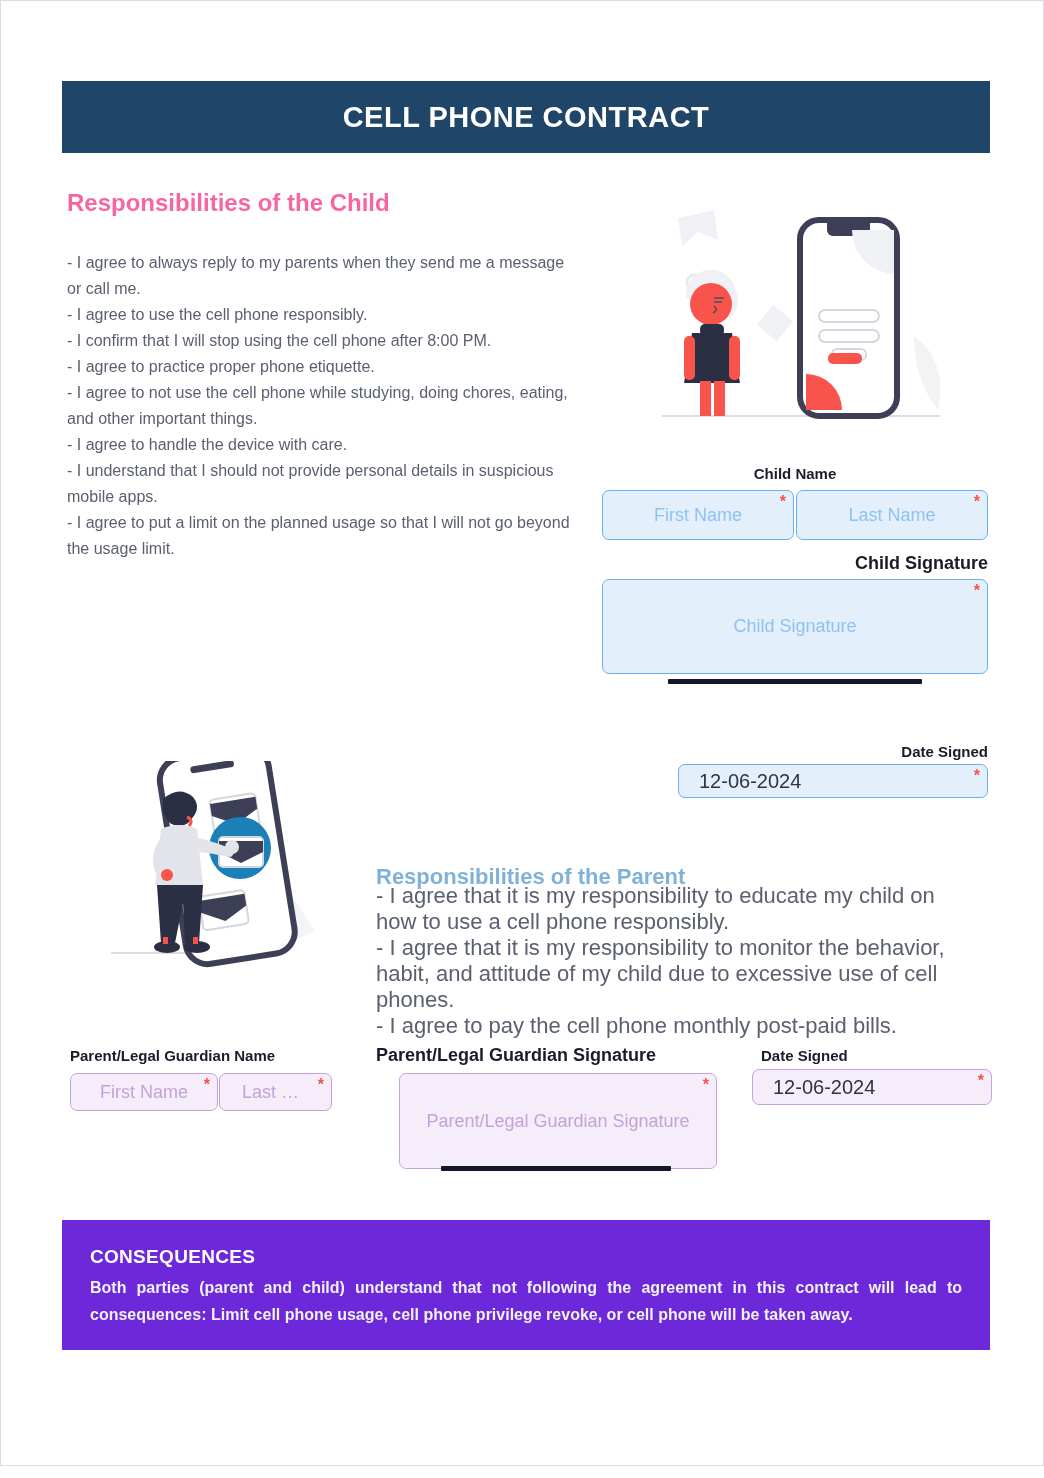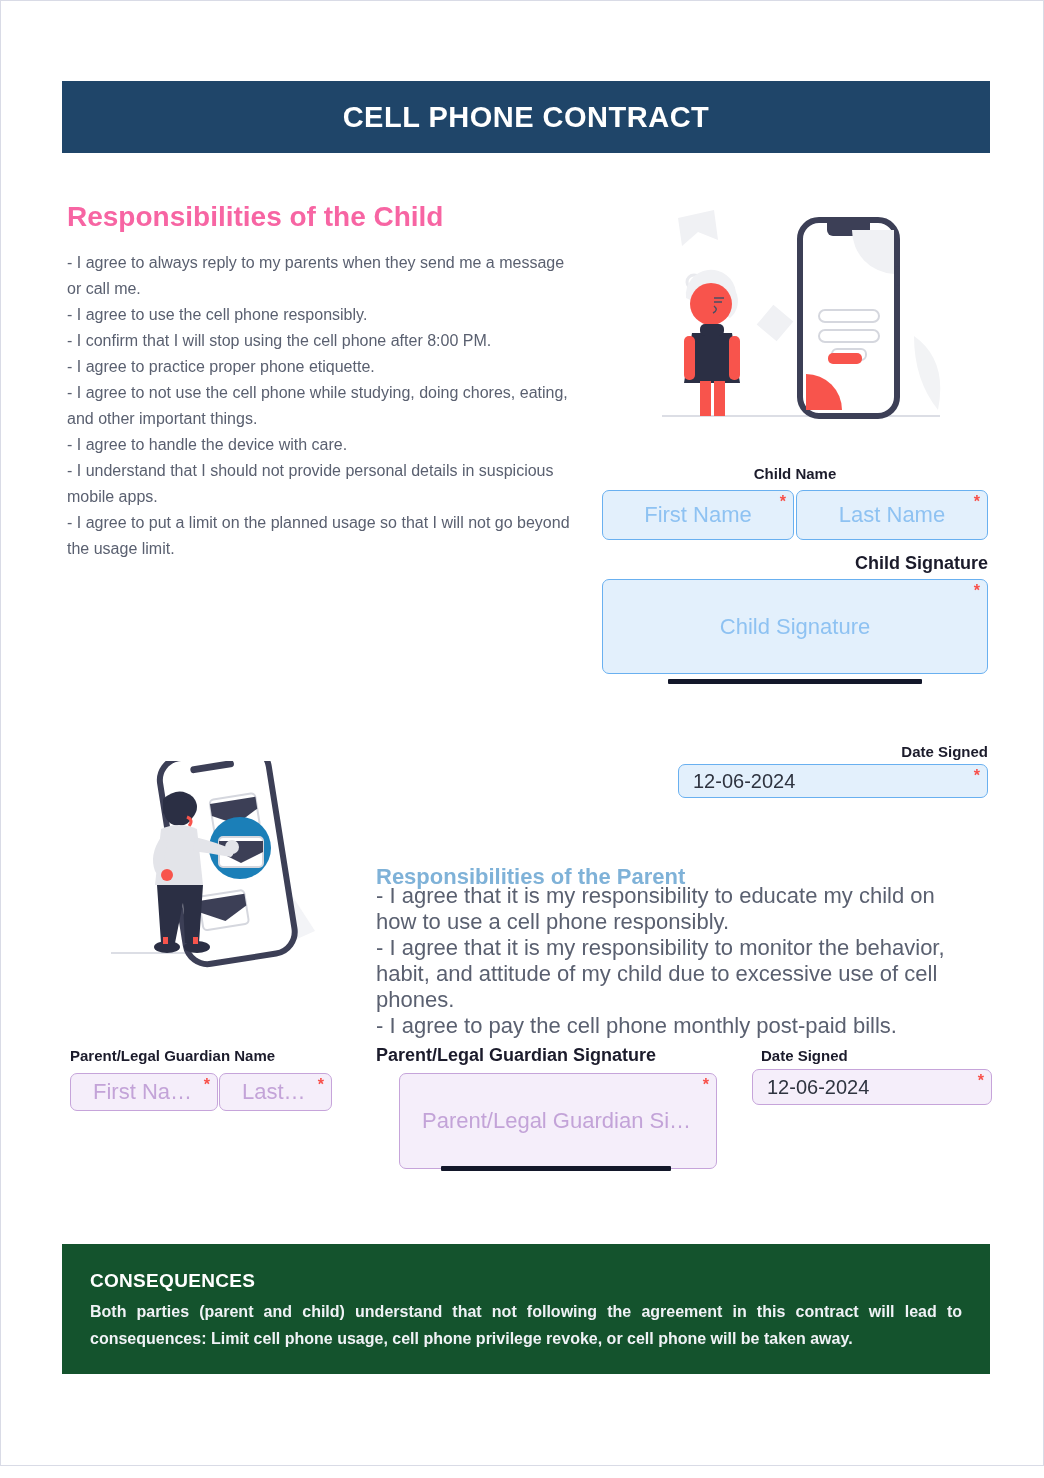--- a/index.html
+++ b/index.html
@@ -36,22 +36,22 @@
     color: #ffffff;
     font-size: 29px;
     font-weight: bold;
     letter-spacing: 0.5px;
   }
 
   
   .heading-child {
     position: absolute;
     left: 66px;
-    top: 200px;
-    font-size: 28px;
+    top: 188px;
+    font-size: 24px;
     font-weight: bold;
     color: #f765a3;
   }
   .heading-parent {
     position: absolute;
     left: 375px;
     top: 831px;
     font-size: 22px;
     font-weight: bold;
     color: #7fb2d8;
@@ -112,21 +112,21 @@
   .lbl-parent-date     { left: 760px; top: 1046px; }
 
   
   .fld {
     position: absolute;
     border-radius: 7px;
     display: flex;
     align-items: center;
   }
   .fld .ph {
-    font-size: 22px;
+    font-size: 18px;
     white-space: nowrap;
     overflow: hidden;
     text-overflow: ellipsis;
   }
   .fld .req {
     position: absolute;
     top: 3px;
     right: 7px;
     color: #f8504a;
     font-size: 16px;
@@ -145,21 +145,21 @@
   .fld.purple {
     background: #f5eefa;
     border: 1px solid #c6a4da;
   }
   .fld.purple .ph { color: #c3a3d8; }
 
   
   .fld .val {
     font-size: 20px;
     color: #2f3440;
-    padding-left: 14px;
+    padding-left: 20px;
   }
 
   
   .fld.center { justify-content: center; }
   .fld.center .ph { padding: 0 22px; }
 
   
   .f-child-first { left: 601px; top: 489px; width: 192px; height: 50px; }
   .f-child-last  { left: 795px; top: 489px; width: 192px; height: 50px; }
   .f-child-sig   { left: 601px; top: 578px; width: 386px; height: 95px; }
@@ -181,23 +181,22 @@
   .sig-line-child  { left: 667px; top: 678px; width: 254px; }
   .sig-line-parent { left: 440px; top: 1165px; width: 230px; }
 
   
   .consequences {
     position: absolute;
     left: 61px;
     top: 1219px;
     width: 928px;
     height: 130px;
-    background: #14532d;
+    background: #6d28d9;
     padding: 26px 28px 0 28px;
-    margin-top: 24px;
   }
   .consequences .cons-title {
     color: #ffffff;
     font-size: 19px;
     font-weight: bold;
     letter-spacing: 0.3px;
     margin-bottom: 6px;
   }
   .consequences .cons-text {
     color: #f0f2f6;

